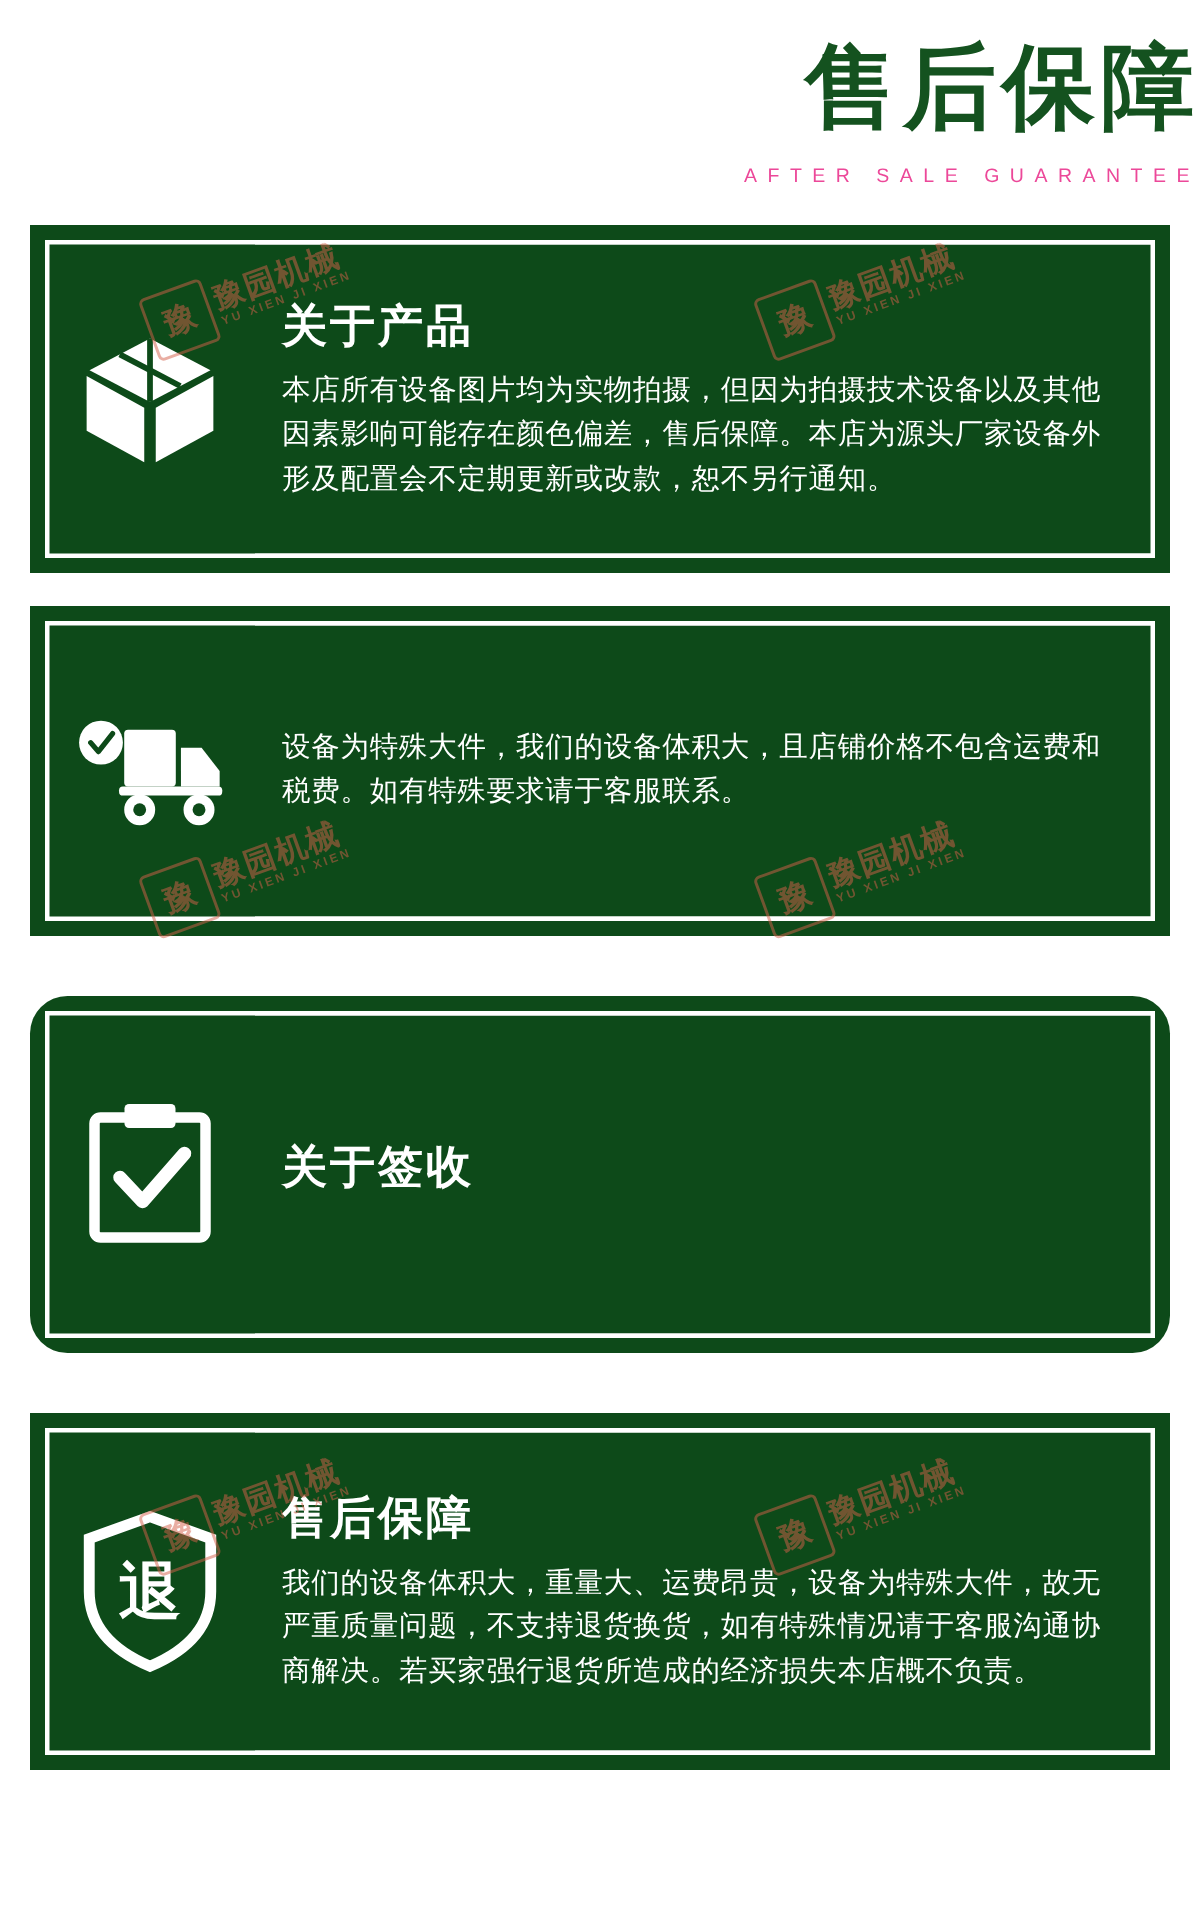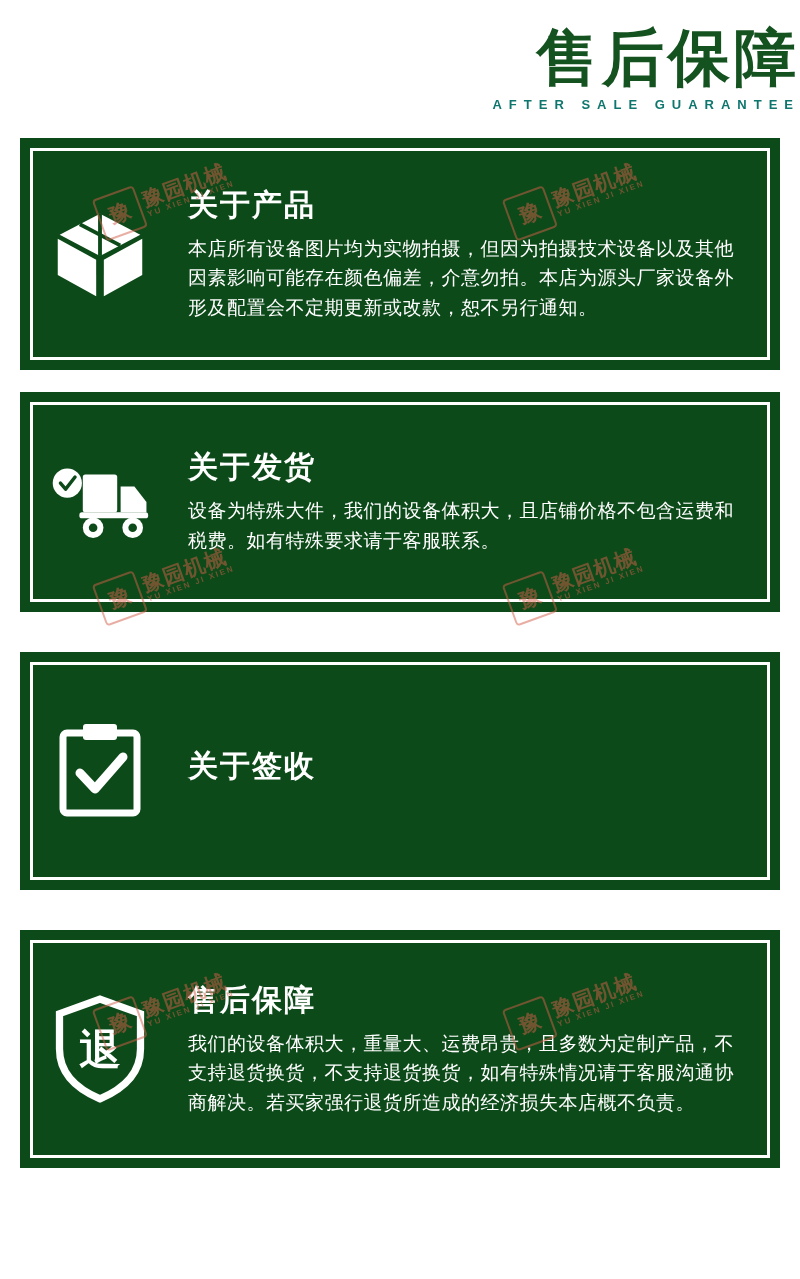--- a/index.html
+++ b/index.html
@@ -22,24 +22,24 @@
   }
   .header-title {
     font-family: "DejaVu Sans", "Liberation Sans", sans-serif;
     font-size: 62px;
     font-weight: bold;
     color: #14521f;
     letter-spacing: 4px;
     line-height: 1.15;
   }
   .header-sub {
-    margin-top: 4px;
+    margin-top: 16px;
     font-size: 13px;
-    font-weight: bold;
-    color: #0f766e;
+    font-weight: normal;
+    color: #ec4899;
     letter-spacing: 7px;
   }
 
   
   .cards {
     margin-top: 26px;
     padding: 0 20px;
     position: relative;
     z-index: 2;
   }
@@ -98,21 +98,21 @@
     letter-spacing: 0.5px;
   }
 
   
   .card-1 .card-body { min-height: 212px; }
   .card-2 .card-body { min-height: 200px; }
   .card-3 .card-body { min-height: 218px; }
   .card-4 .card-body { min-height: 218px; }
 
   .card-2 { margin-bottom: 40px; }
-  .card-3 { margin-bottom: 40px; }
+  .card-3 { margin-bottom: 40px; border-radius: 25px; }
 
   
   .watermarks {
     position: absolute;
     left: 0; top: 0;
     width: 800px;
     height: 1279px;
     pointer-events: none;
     z-index: 5;
   }
@@ -165,21 +165,21 @@
           <polygon points="54,56 94,34 94,72 54,94"></polygon>
         </g>
         <g stroke="#0d4a19" stroke-width="4" fill="none">
           <line x1="50" y1="8" x2="50" y2="52"></line>
           <line x1="29" y1="19" x2="71" y2="41"></line>
         </g>
       </svg>
     </div>
     <div class="card-body">
       <div class="card-title">关于产品</div>
-      <div class="card-text">本店所有设备图片均为实物拍摄，但因为拍摄技术设备以及其他因素影响可能存在颜色偏差，介意勿拍。本店为源头厂家设备外形及配置会不定期更新或改款，恕不另行通知。</div>
+      <div class="card-text">本店所有设备图片均为实物拍摄，但因为拍摄技术设备以及其他因素影响可能存在颜色偏差，售后保障。本店为源头厂家设备外形及配置会不定期更新或改款，恕不另行通知。</div>
     </div>
   </div>
 
   <div class="card card-2">
     <div class="card-inner-border"></div>
     <div class="card-icon">
       <svg width="104" height="86" viewBox="0 0 120 100" aria-hidden="true">
         <g fill="#ffffff">
           <circle cx="22" cy="28" r="17"></circle>
           <rect x="40" y="18" width="40" height="44" rx="3"></rect>
@@ -189,21 +189,20 @@
           <circle cx="98" cy="80" r="12"></circle>
         </g>
         <g fill="#0d4a19">
           <circle cx="52" cy="80" r="5"></circle>
           <circle cx="98" cy="80" r="5"></circle>
           <polyline points="14,28 20,35 31,21" stroke="#0d4a19" stroke-width="4" fill="none" stroke-linecap="round" stroke-linejoin="round"></polyline>
         </g>
       </svg>
     </div>
     <div class="card-body">
-      <div class="card-title">关于发货</div>
       <div class="card-text">设备为特殊大件，我们的设备体积大，且店铺价格不包含运费和税费。如有特殊要求请于客服联系。</div>
     </div>
   </div>
 
   <div class="card card-3">
     <div class="card-inner-border"></div>
     <div class="card-icon">
       <svg width="92" height="100" viewBox="0 0 90 100" aria-hidden="true">
         <rect x="8" y="12" width="74" height="80" rx="4" fill="none" stroke="#ffffff" stroke-width="7"></rect>
         <rect x="28" y="3" width="34" height="16" rx="3" fill="#ffffff"></rect>
@@ -218,21 +217,21 @@
   <div class="card card-4">
     <div class="card-inner-border"></div>
     <div class="card-icon">
       <svg width="96" height="108" viewBox="0 0 90 104" aria-hidden="true">
         <path d="M45 4 L84 18 v34 c0 26 -20 40 -39 48 C26 92 6 78 6 52 V18 Z" fill="none" stroke="#ffffff" stroke-width="7"></path>
         <text x="45" y="66" text-anchor="middle" font-size="40" font-weight="bold" fill="#ffffff" font-family="DejaVu Sans, sans-serif">退</text>
       </svg>
     </div>
     <div class="card-body">
       <div class="card-title">售后保障</div>
-      <div class="card-text">我们的设备体积大，重量大、运费昂贵，且多数为定制产品，不支持退货换货，不支持退货换货，如有特殊情况请于客服沟通协商解决。若买家强行退货所造成的经济损失本店概不负责。</div>
+      <div class="card-text">我们的设备体积大，重量大、运费昂贵，设备为特殊大件，故无严重质量问题，不支持退货换货，如有特殊情况请于客服沟通协商解决。若买家强行退货所造成的经济损失本店概不负责。</div>
     </div>
   </div>
 
 </div>
 
 <div class="watermarks">
   <div class="wm" style="left:95px; top:175px;">
     <div class="seal">豫</div>
     <div class="wm-txt">
       <div class="wm-cn">豫园机械</div>

